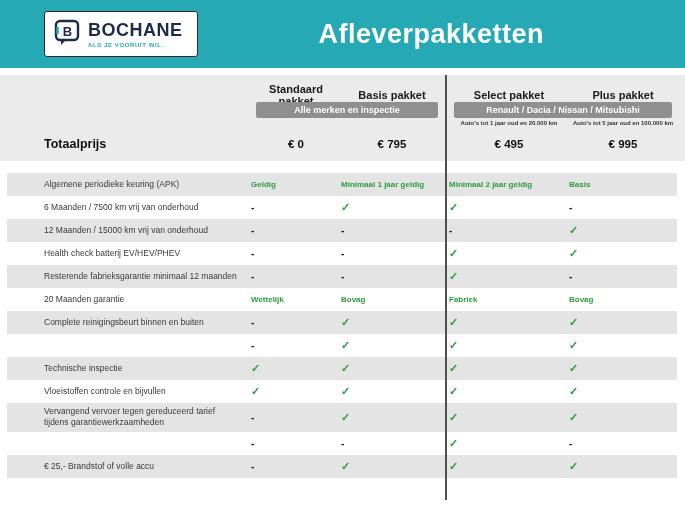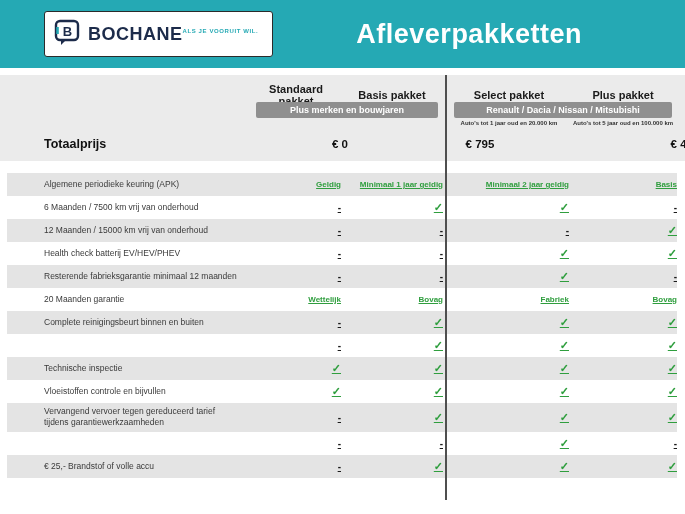--- a/index.html
+++ b/index.html
@@ -10,21 +10,21 @@
   }
   
   .topbar {
     height:68px; background:#25a9b4; display:flex; align-items:center;
   }
   .logo-box {
     margin-left:44px; background:#fff; border:1px solid #2b2b2b; border-radius:3px;
     height:46px; padding:4px 14px 4px 9px; display:flex; align-items:center; gap:7px;
     flex:0 0 auto;
   }
-  .brand-text { display:flex; flex-direction:row; line-height:1; }
+  .brand-text { display:flex; flex-direction:column; line-height:1; }
   .brand-name { color:#1c2b4a; font-weight:bold; font-size:18px; letter-spacing:.5px; }
   .brand-tagline { color:#25a9b4; font-size:6px; font-weight:bold; letter-spacing:.6px; margin-top:3px; }
   .page-title {
     flex:1; text-align:center; color:#fff; font-weight:bold; font-size:27px;
     letter-spacing:.5px; padding-right:20px;
   }
   
   .grid {
     display:grid;
     grid-template-columns:244px 90px 102px 6px 120px 108px;
@@ -42,29 +42,29 @@
   .table-head { margin-top:7px; background:#ebebeb; padding-top:8px; padding-bottom:4px; }
   .names-row { height:18px; }
   .pkg-name { text-align:center; font-weight:bold; font-size:11px; color:#1a1a1a; }
   .badge-row { height:17px; }
   .badge {
     background:#8f8f8f; color:#fff; font-size:9px; font-weight:bold;
     text-align:center; padding:3px 0; border-radius:2px; margin:0 5px;
   }
   .notes-row { height:13px; align-items:start; }
   .pkg-note { text-align:center; font-size:6px; font-weight:bold; color:#333; padding-top:2px; }
-  .total-row { height:26px;gap:44px; }
+  .total-row { height:26px; }
   .total-label { font-weight:bold; font-size:12.5px; color:#111; padding-left:37px; }
   .price { text-align:center; font-weight:bold; font-size:11.5px; color:#111; }
   
   .rows-gap { height:12px; background:#fff; }
   .frow { min-height:23px; background:#fff; padding:3px 0; }
   .frow.gray { background:#e4e4e4; }
   .flabel { font-size:8.5px; color:#3a3a3a; padding-left:37px; padding-right:10px; line-height:1.35; }
-  .fval { text-align:right;text-decoration:underline; }
+  .fval { text-align:left; }
   .fval.check { color:#2f9e3e; font-size:11px; font-weight:bold; }
   .fval.dash  { color:#1a1a1a; font-size:10px; font-weight:bold; }
   .fval.txt   { color:#2f9e3e; font-size:8px; font-weight:bold; }
   
   .v-divider {
     position:absolute; left:445px; top:75px; width:2px; height:425px;
     background:#4f4f4f;
   }
 </style>
 </head>
@@ -91,21 +91,21 @@
   </div>
 
   <div class="table-head">
     <div class="grid names-row">
       <div class="pkg-name col-1">Standaard pakket</div>
       <div class="pkg-name col-2">Basis pakket</div>
       <div class="pkg-name col-3">Select pakket</div>
       <div class="pkg-name col-4">Plus pakket</div>
     </div>
     <div class="grid badge-row">
-      <div class="badge span-left">Plus merken en bouwjaren</div>
+      <div class="badge span-left">Alle merken en inspectie</div>
       <div class="badge span-right">Renault / Dacia / Nissan / Mitsubishi</div>
     </div>
     <div class="grid notes-row">
       <div class="pkg-note col-3">Auto's tot 1 jaar oud en 20.000 km</div>
       <div class="pkg-note col-4">Auto's tot 5 jaar oud en 100.000 km</div>
     </div>
     <div class="grid total-row">
       <div class="total-label col-label">Totaalprijs</div>
       <div class="price col-1">€ 0</div>
       <div class="price col-2">€ 795</div>

